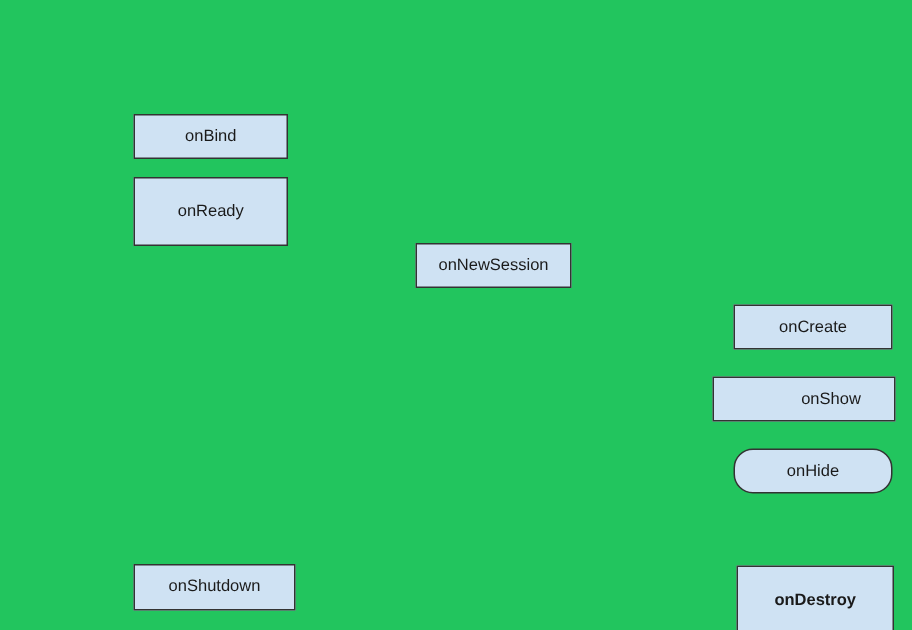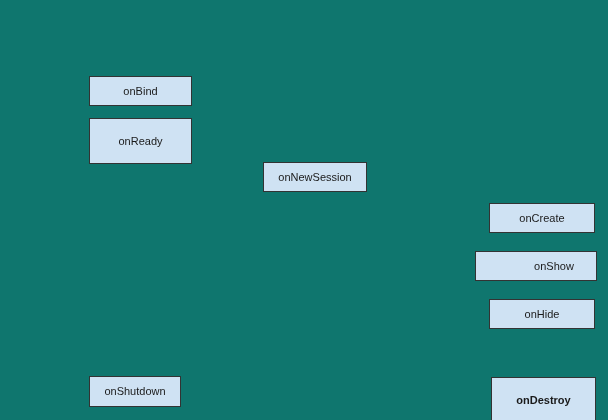--- a/index.html
+++ b/index.html
@@ -8,43 +8,43 @@
     width: 608px;
     height: 420px;
     background: #000000;
     overflow: hidden;
     font-family: "Liberation Sans", sans-serif;
   }
   .canvas {
     position: relative;
     width: 608px;
     height: 420px;
-    background: #0f766e;
+    background: #22c55e;
   }
   .node {
     position: absolute;
     box-sizing: border-box;
     background: #cfe2f3;
     border: 1px solid #333333;
     color: #1a1a1a;
     font-size: 11px;
     display: flex;
     align-items: center;
     justify-content: center;
     text-align: center;
     line-height: 1;
     user-select: none;
   }
   .n-onbind      { left: 89px;  top: 76px;  width: 103px; height: 30px; }
   .n-onready     { left: 89px;  top: 118px; width: 103px; height: 46px; }
-  .n-onnewsession{ left: 263px; top: 162px; width: 104px; height: 30px; }
+  .n-onnewsession{ left: 277px; top: 162px; width: 104px; height: 30px; }
   .n-oncreate    { left: 489px; top: 203px; width: 106px; height: 30px; text-align: center; }
   .n-onshow      { left: 475px; top: 251px; width: 122px; height: 30px; padding-left: 36px; }
-  .n-onhide      { left: 489px; top: 299px; width: 106px; height: 30px; }
-  .n-onshutdown  { left: 89px;  top: 376px; width: 92px; height: 31px; }
+  .n-onhide      { left: 489px; top: 299px; width: 106px; height: 30px; border-radius: 13px; }
+  .n-onshutdown  { left: 89px;  top: 376px; width: 108px; height: 31px; }
   .n-ondestroy   { left: 491px; top: 377px; width: 105px; height: 46px; font-weight: bold; }
 </style>
 </head>
 <body>
 
 <div class="canvas">
   <div class="node n-onbind">onBind</div>
 
   <div class="node n-onready">onReady</div>
 

